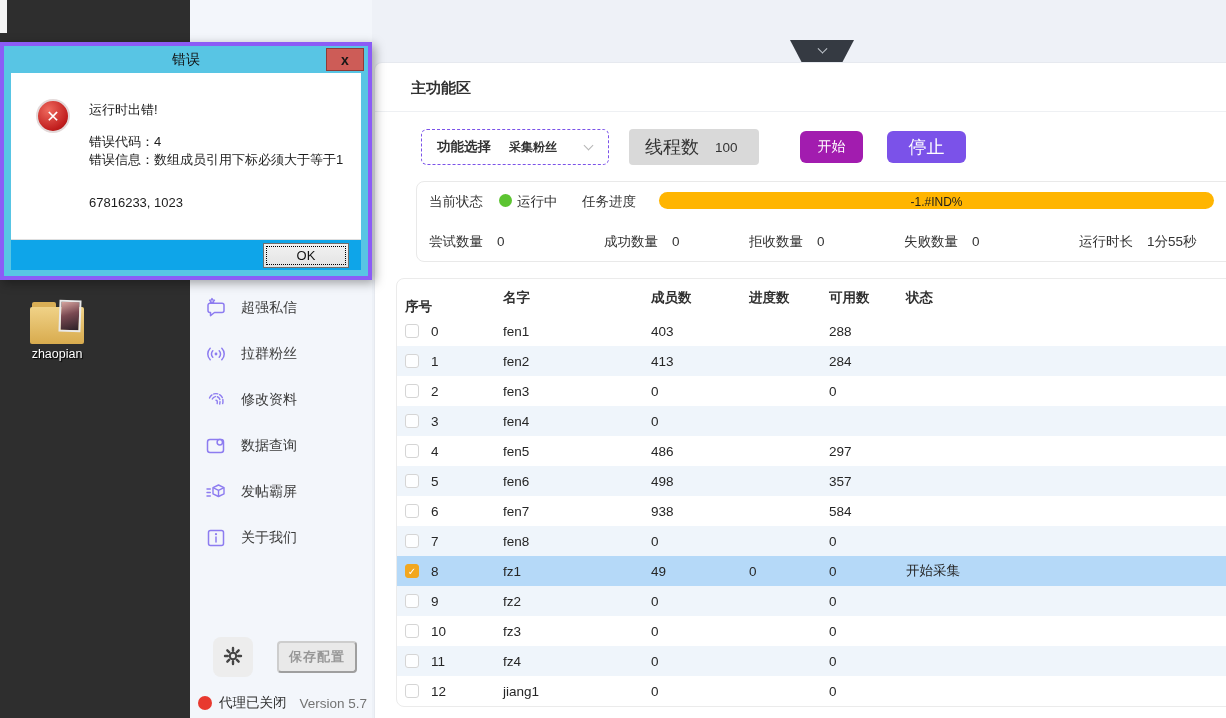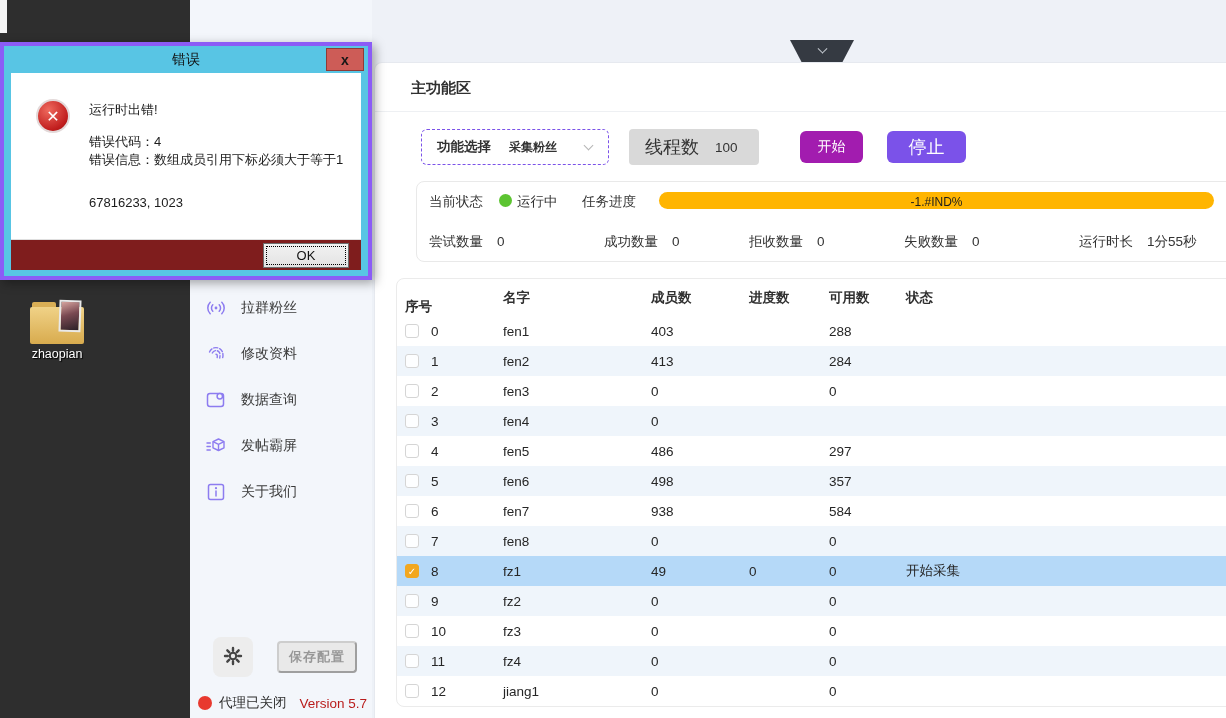--- a/index.html
+++ b/index.html
@@ -24,21 +24,21 @@
   .side-item .icon { width:22px; height:22px; margin-right:14px; display:inline-flex; }
   .side-item .icon svg { width:22px; height:22px; }
   .side-item .lbl { font-size:14px; color:#3a3a3a; }
 
   .gear-btn { position:absolute; left:23px; top:637px; width:40px; height:40px; background:#ededed; border-radius:8px; display:flex; align-items:center; justify-content:center; cursor:pointer; }
   .gear-btn svg { width:22px; height:22px; }
   .save-btn { position:absolute; left:87px; top:641px; width:80px; height:32px; background:#e9e9e9; border:2px solid; border-color:#cdcdcd #9f9f9f #9f9f9f #cdcdcd; border-radius:4px; color:#979797; font-size:13px; font-weight:bold; letter-spacing:1px; }
   .proxy-row { position:absolute; left:8px; top:694px; display:flex; align-items:center; gap:7px; }
   .proxy-dot { width:14px; height:14px; border-radius:50%; background:var(--proxy-red,#e8392f); }
   .proxy-lbl { font-size:13.5px; color:#2e2e2e; }
-  .version-lbl { font-size:13.5px; color:#b91c1c; margin-left:6px; }
+  .version-lbl { font-size:13.5px; color:#737373; margin-left:6px; }
 
   
   .main { position:absolute; left:372px; top:0; right:0; bottom:0; }
   .top-strip { position:absolute; left:0; top:0; right:0; height:62px; background:#eef1f7; }
   .collapse-handle { position:absolute; left:418px; top:40px; width:64px; height:22px; background:#353a42; clip-path:polygon(0 0,100% 0,82% 100%,18% 100%); z-index:5; display:flex; align-items:center; justify-content:center; cursor:pointer; }
   .collapse-handle .chev { width:7px; height:7px; border-right:1.5px solid #c8cdd4; border-bottom:1.5px solid #c8cdd4; transform:rotate(45deg) translate(-2px,-2px); }
   .panel { position:absolute; left:2px; top:62px; right:0; bottom:0; background:#fff; border:1px solid #e6e9ef; border-right:none; border-bottom:none; border-radius:8px 0 0 0; }
 
   .page-title { position:absolute; left:36px; top:16px; font-size:15px; font-weight:bold; color:#303030; }
   .title-sep { position:absolute; left:0; right:0; top:48px; border-top:1px solid #eef0f3; }
@@ -78,40 +78,49 @@
   .cbx.checked { background:var(--chk,#f2a71f); border-color:var(--chk,#f2a71f); color:#fff; font-size:10px; font-weight:bold; }
 
   
   .dialog { position:absolute; left:0; top:42px; width:372px; height:238px; background:var(--cyan,#58c5e4); border:4px solid #8b5cf6; padding:0 7px 8px 7px; box-shadow:3px 3px 10px rgba(0,0,0,.35); z-index:50; }
   .dlg-title { height:27px; display:flex; align-items:center; justify-content:center; font-size:14px; color:#111; position:relative; }
   .dlg-close { position:absolute; right:-3px; top:2px; width:38px; height:23px; background:#cd5c57; border:1px solid #8f3a36; color:#161616; font-weight:bold; font-size:14px; line-height:20px; text-align:center; cursor:pointer; }
   .dlg-body { background:#fff; height:166px; position:relative; font-size:13px; color:#1c1c1c; }
   .err-icon { position:absolute; left:25px; top:26px; width:34px; height:34px; border-radius:50%; background:radial-gradient(circle at 35% 30%,#ef6a5e,#c01d1d 70%,#8f1111); border:2px solid #e3d9d9; color:#fff; font-weight:bold; font-size:16px; display:flex; align-items:center; justify-content:center; }
   .err-line { position:absolute; left:78px; white-space:nowrap; }
   .err-l1 { top:28px; } .err-l2 { top:60px; } .err-l3 { top:78px; font-size:13px; } .err-l4 { top:122px; }
-  .dlg-footer { background:#7f1d1d; border-top:1px solid #dfdfdf; height:31px; position:relative; }
+  .dlg-footer { background:#0ea5e9; border-top:1px solid #dfdfdf; height:31px; position:relative; }
   .ok-btn { position:absolute; right:12px; top:3px; width:86px; height:25px; background:linear-gradient(#f2f2f2,#e3e3e3); border:1px solid #6e6e6e; outline:1px dotted #000; outline-offset:-4px; font-size:13px; color:#111; cursor:pointer; }
 </style>
 </head>
 <body>
 
 <div class="desktop"></div>
 <div class="window-sliver"></div>
 
 <div class="photo-folder">
   <div class="folder-art">
     <div class="folder-tab"></div>
     <div class="folder-body"></div>
     <div class="folder-photo"></div>
   </div>
   <div class="folder-label">zhaopian</div>
 </div>
 
 <div class="sidebar">
   <div class="side-menu" id="side-menu">
+      <div class="side-item">
+        <span class="icon">
+          <svg viewBox="0 0 22 22" fill="none" stroke="#8d7cf0" stroke-width="1.5" stroke-linejoin="round">
+            <path d="M5 6.2h12a2 2 0 0 1 2 2v5.3a2 2 0 0 1-2 2h-7.5L5.5 18.6v-3.1H5a2 2 0 0 1-2-2V8.2a2 2 0 0 1 2-2z"></path>
+            <path d="M7 1.6l.8 1.4 1.6.3-1.1 1.2.2 1.6-1.5-.7-1.5.7.3-1.6-1.1-1.2 1.6-.3z"></path>
+          </svg>
+        </span>
+        <span class="lbl">超强私信</span>
+      </div>
       <div class="side-item">
         <span class="icon">
           <svg viewBox="0 0 22 22" fill="none" stroke="#8d7cf0" stroke-width="1.5" stroke-linecap="round">
             <circle cx="11" cy="11" r="1.4" fill="#8d7cf0" stroke="none"></circle>
             <path d="M7.8 7.8a4.5 4.5 0 0 0 0 6.4M14.2 7.8a4.5 4.5 0 0 1 0 6.4M5.2 5.2a8.2 8.2 0 0 0 0 11.6M16.8 5.2a8.2 8.2 0 0 1 0 11.6"></path>
           </svg>
         </span>
         <span class="lbl">拉群粉丝</span>
       </div>
       <div class="side-item">

